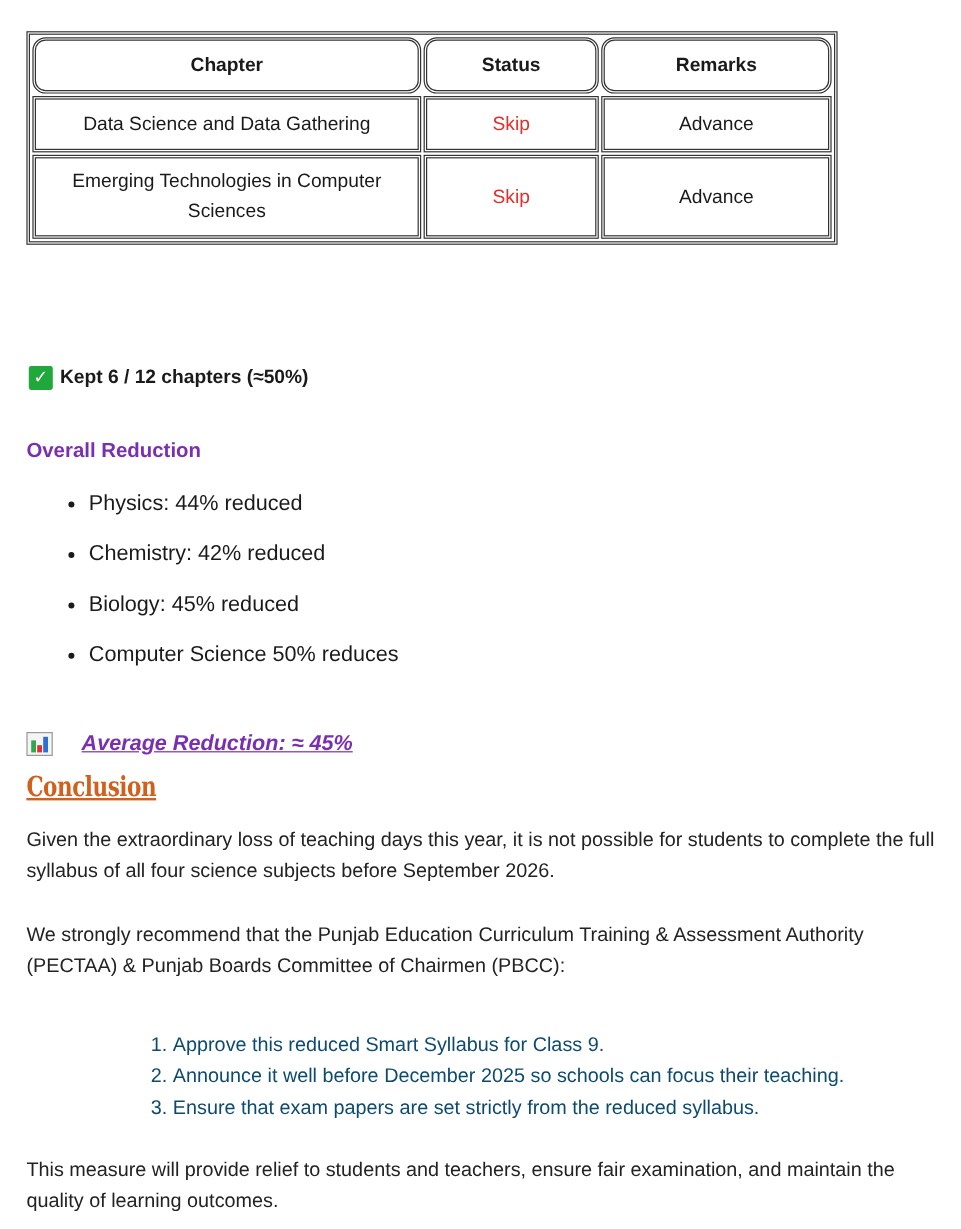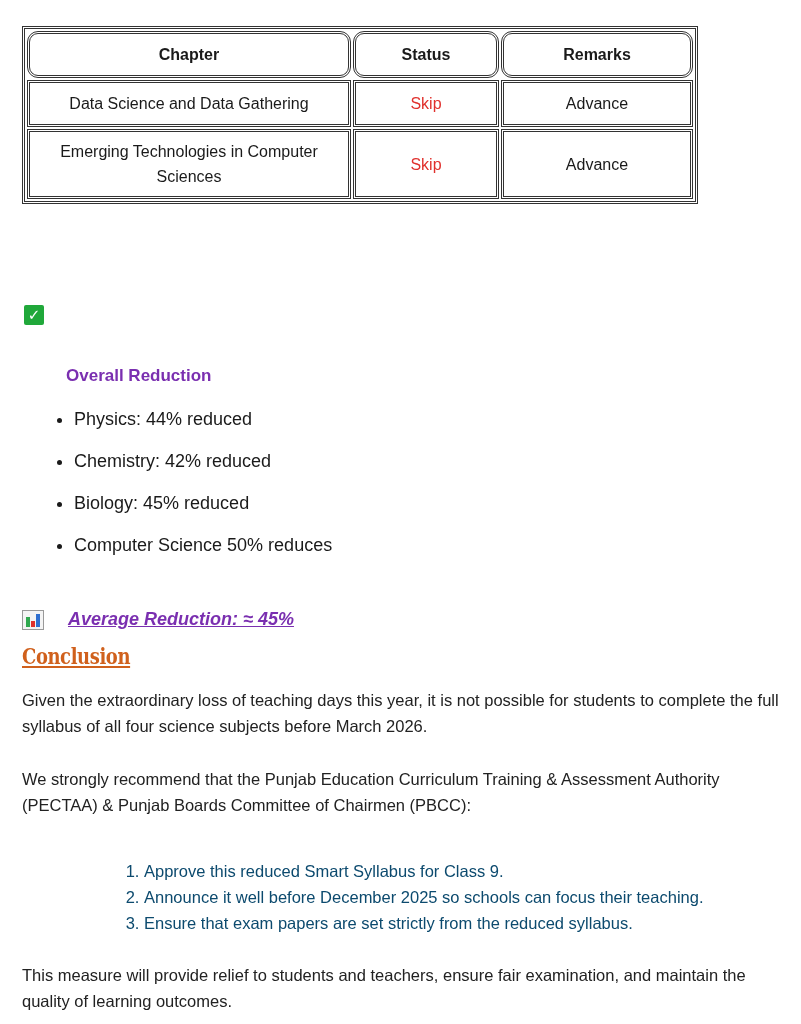--- a/index.html
+++ b/index.html
@@ -33,21 +33,21 @@
   .kept {
     position: absolute; left: 24px; top: 305px;
     font-size: 16px; font-weight: bold; display: flex; align-items: center; gap: 6px;
   }
   .check-box {
     width: 20px; height: 20px; background: #20a83a; border-radius: 2px;
     color: #fff; font-size: 15px; line-height: 20px; text-align: center; font-weight: bold;
   }
   .overall-title {
     position: absolute; left: 22px; top: 366px;
-    color: #7a2fb0; font-weight: bold; font-size: 17px; margin-left: 44px;
+    color: #7a2fb0; font-weight: bold; font-size: 17px;
   }
   ul.reductions {
     position: absolute; left: 46px; top: 400px; margin: 0; padding: 0 0 0 28px;
     font-size: 18px; list-style: disc;
   }
   ul.reductions li { height: 42px; line-height: 38px; }
   ul.reductions b { font-weight: normal; }
   .average {
     position: absolute; left: 22px; top: 609px; display: flex; align-items: center; gap: 24px;
     font-size: 18px; font-weight: bold; font-style: italic; color: #7a2fb0; text-decoration: underline;
@@ -97,20 +97,21 @@
         <td>Emerging Technologies in Computer Sciences</td>
         <td class="status">Skip</td>
         <td>Advance</td>
       </tr>
     </tbody>
   </table>
 </div>
 
 <div class="kept">
   <span class="check-box">✓</span>
+  <span>Kept 6 / 12 chapters (≈50%)</span>
 </div>
 
 <div class="overall-title">Overall Reduction</div>
 
 <ul class="reductions">
   <li><b>Physics</b><b>:</b><span> 44% reduced</span></li>
   <li><b>Chemistry</b><b>:</b><span> 42% reduced</span></li>
   <li><b>Biology</b><b>:</b><span> 45% reduced</span></li>
   <li><b>Computer Science 50%</b><b></b><span> reduces</span></li>
 </ul>
@@ -119,21 +120,21 @@
   <span class="chart-icon">
     <span style="height:10px;background:#2fa84f"></span>
     <span style="height:6px;background:#e0302c"></span>
     <span style="height:13px;background:#2f6fd0"></span>
   </span>
   <span>Average Reduction: ≈ 45%</span>
 </div>
 
 <div class="conclusion-title">Conclusion</div>
 
-<div class="para p1">Given the extraordinary loss of teaching days this year, it is not possible for students to complete the full syllabus of all four science subjects before March 2026.</div>
+<div class="para p1">Given the extraordinary loss of teaching days this year, it is not possible for students to complete the full syllabus of all four science subjects before September 2026.</div>
 <div class="para p2">We strongly recommend that the Punjab Education Curriculum Training &amp; Assessment Authority (PECTAA) &amp; Punjab Boards Committee of Chairmen (PBCC):</div>
 
 <ol class="recs">
   <li>Approve this reduced Smart Syllabus for Class 9.</li>
   <li>Announce it well before December 2025 so schools can focus their teaching.</li>
   <li>Ensure that exam papers are set strictly from the reduced syllabus.</li>
 </ol>
 
 <div class="para p3">This measure will provide relief to students and teachers, ensure fair examination, and maintain the quality of learning outcomes.</div>
 

